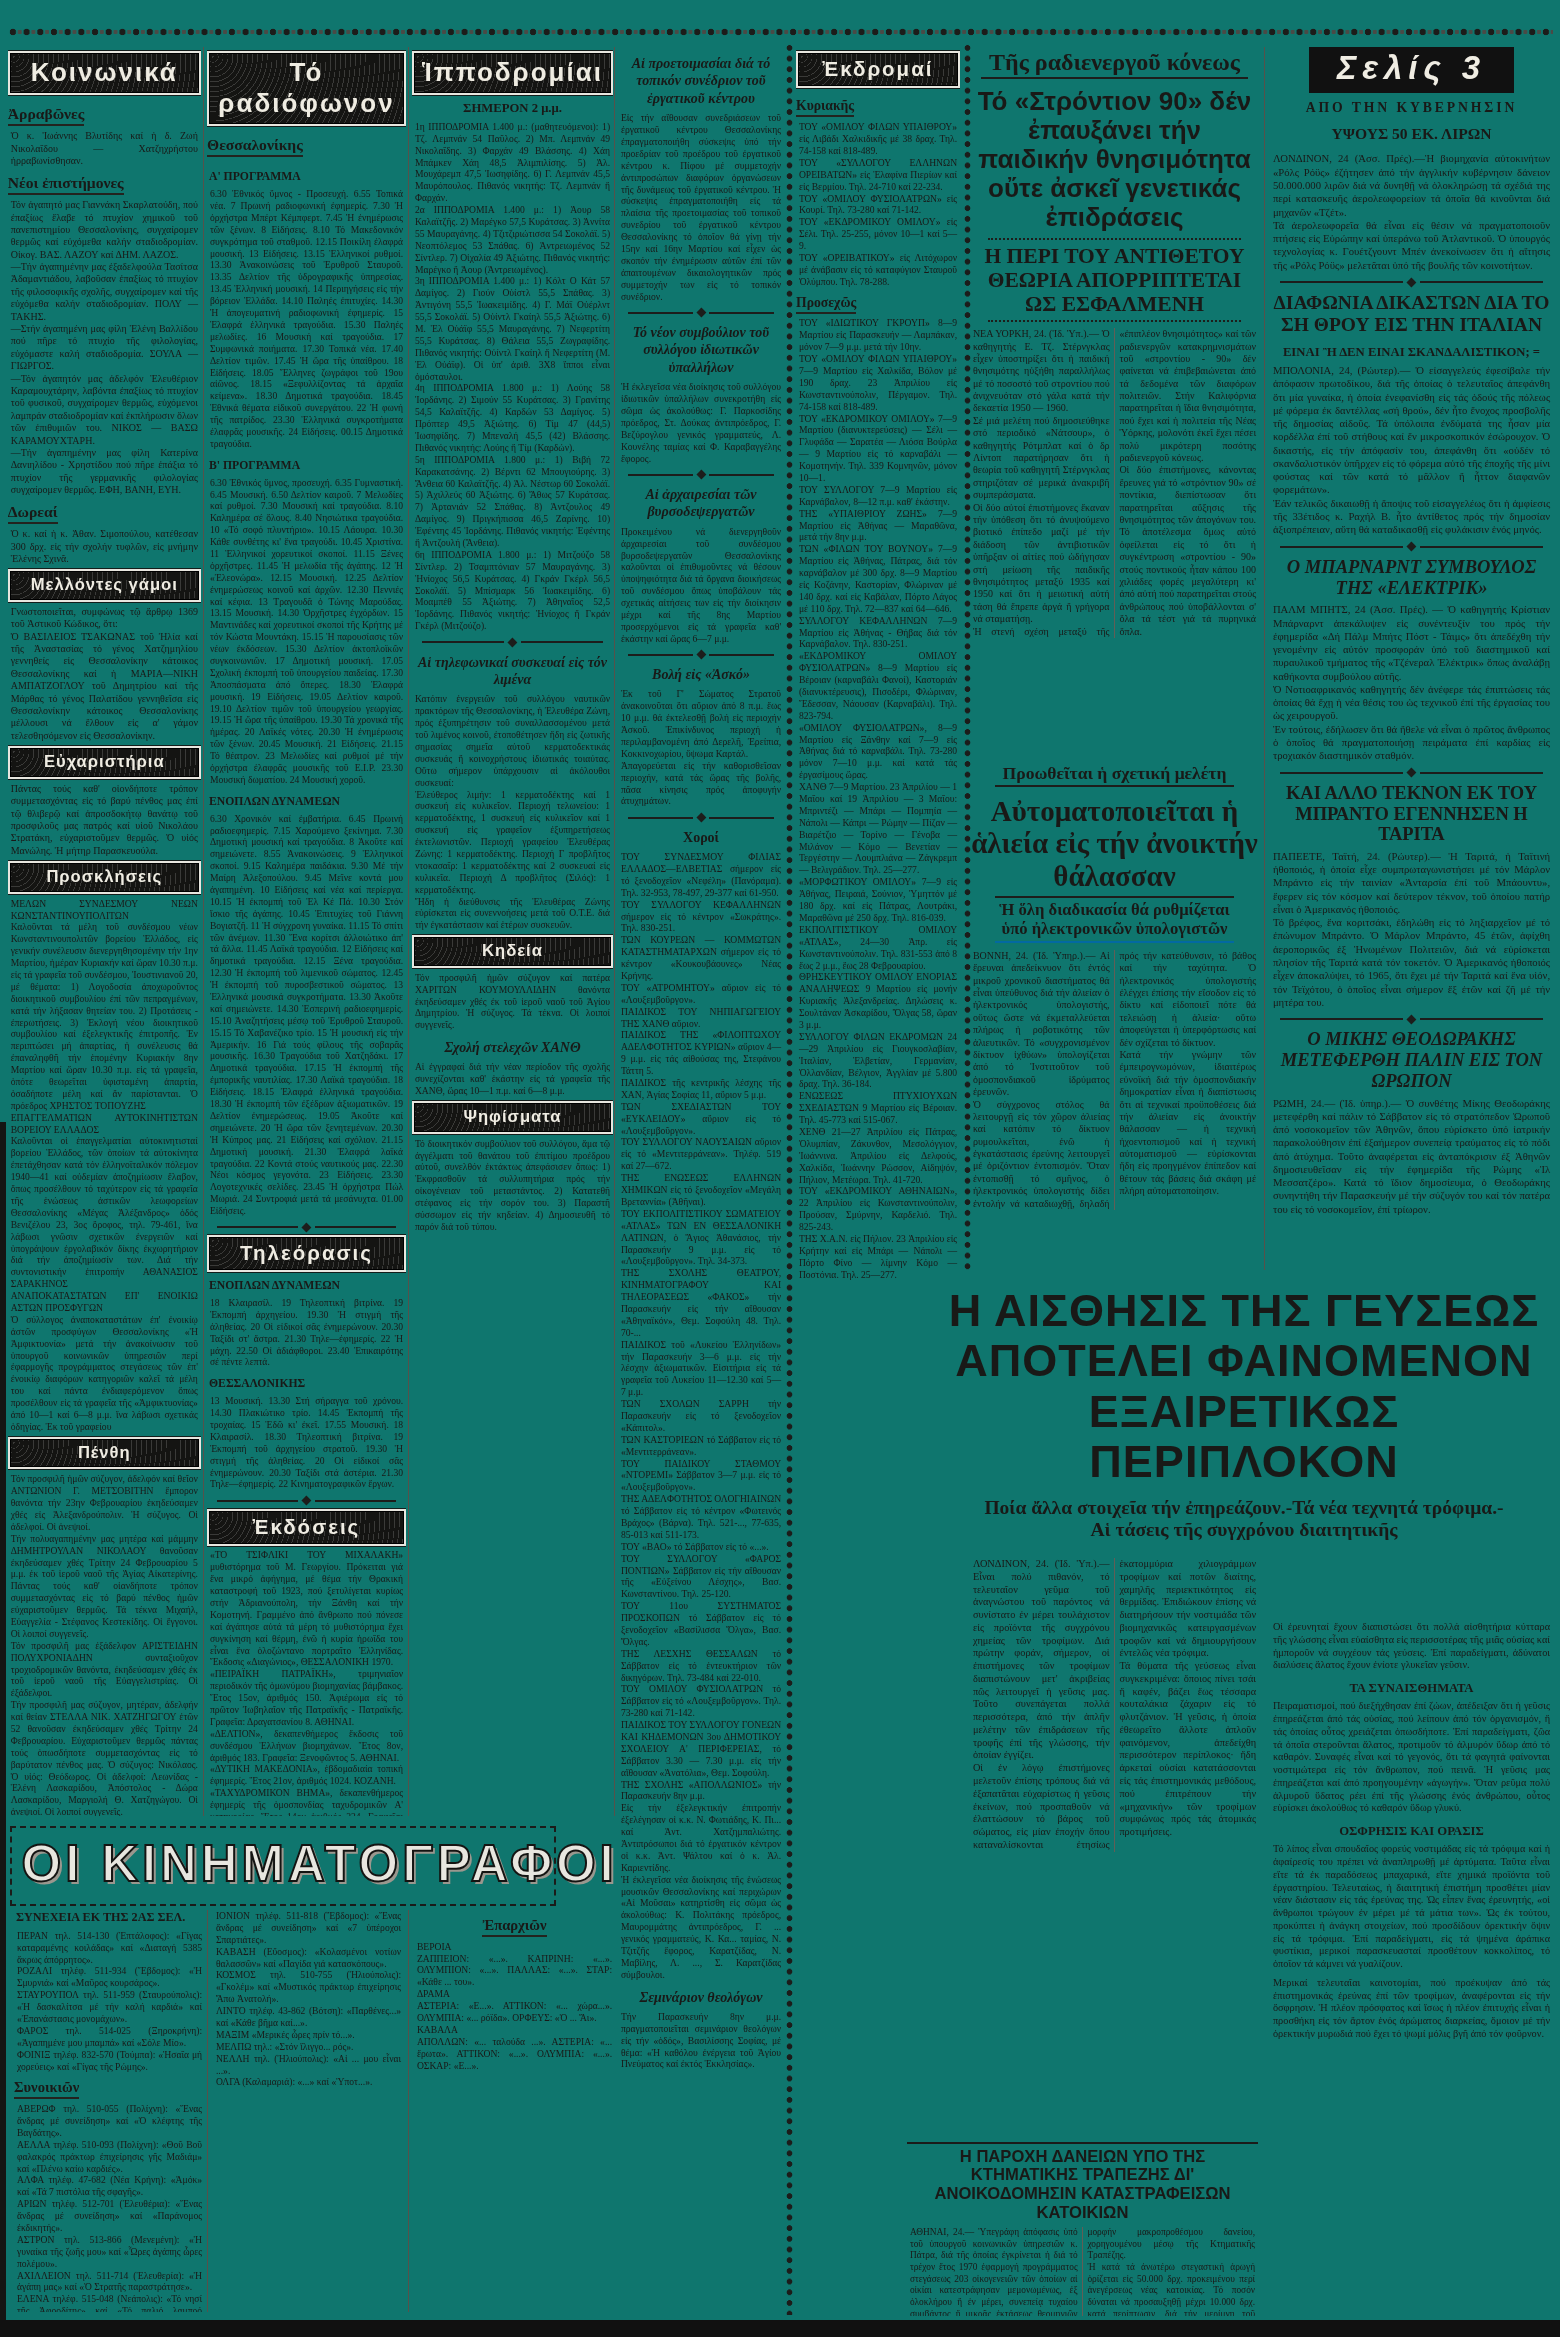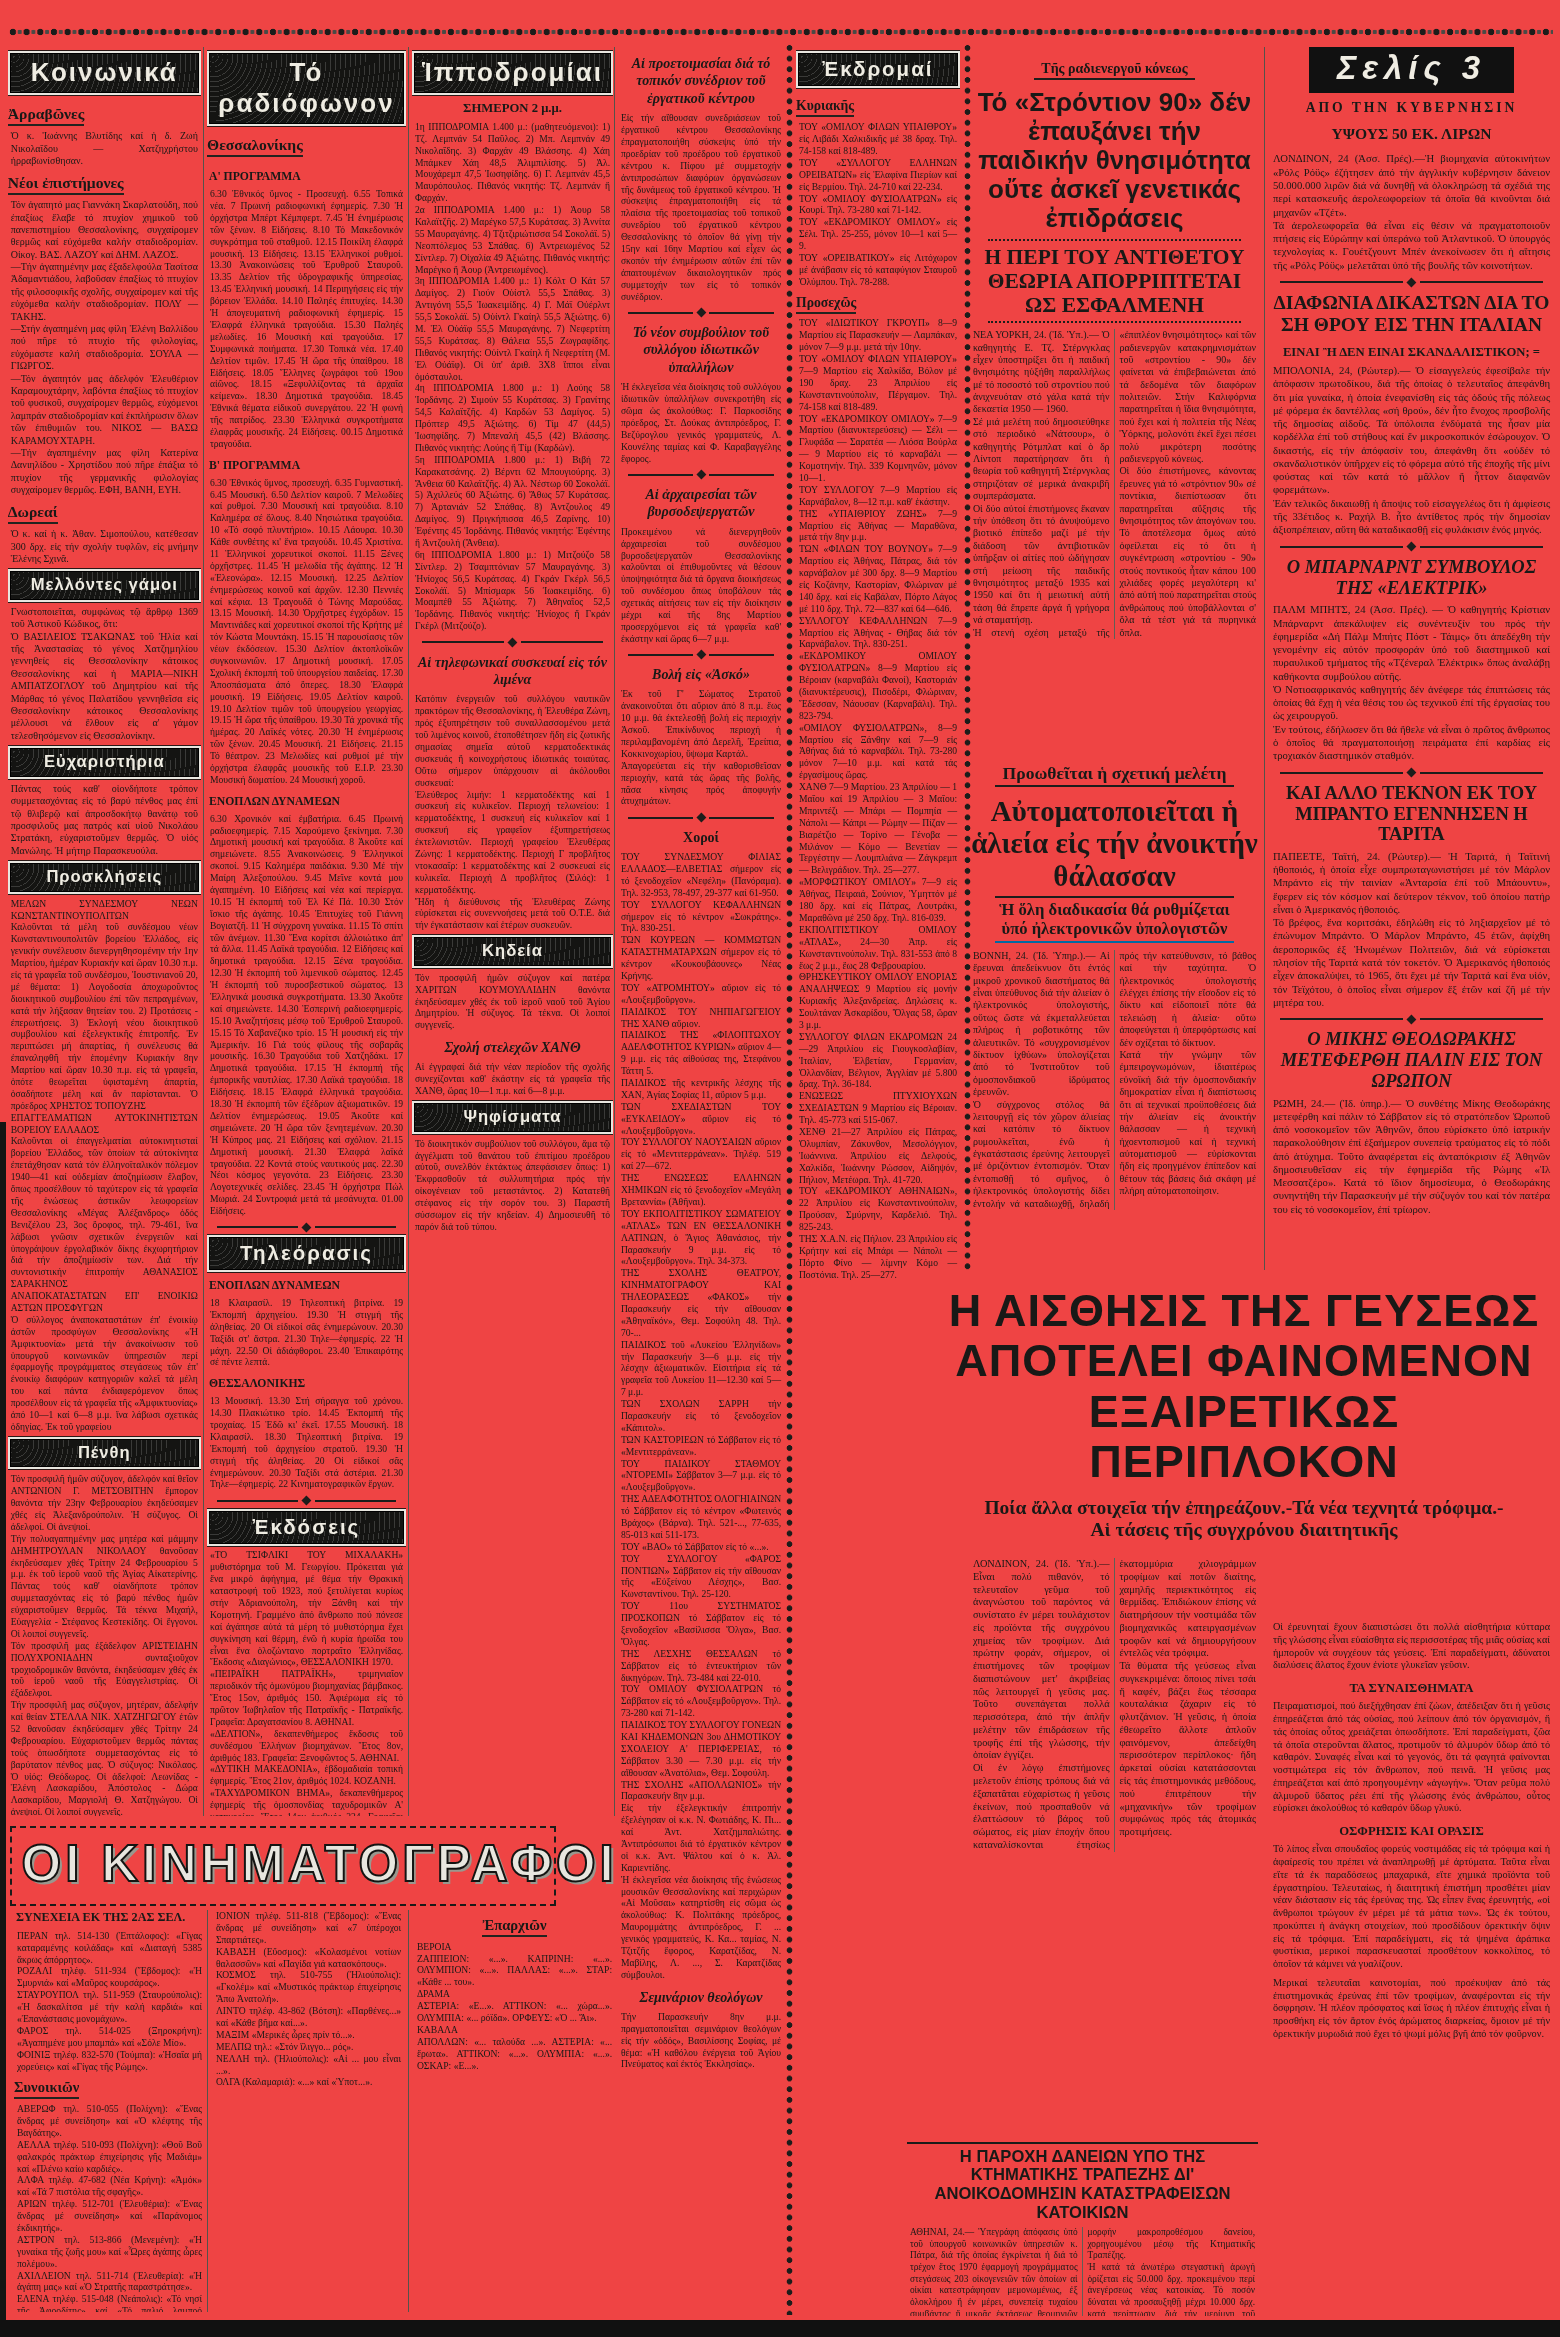--- a/index.html
+++ b/index.html
@@ -1,16 +1,16 @@
 <!DOCTYPE html>
 <html><head>
 <meta charset="utf-8">
 <style>
   html,body{margin:0;padding:0;background:#b7b5af;}
-  .page{position:relative;width:1560px;height:2338px;background:#ef4444;
+  .page{position:relative;width:1560px;height:2338px;background:#0f766e;
     font-family:"Liberation Serif",serif;color:#191917;overflow:hidden;}
   
   .chain-h{position:absolute;height:14.6px;
     background-image:radial-gradient(circle at 4.9px 6.8px,#1c1c1a 2.9px,transparent 3.5px),
                      radial-gradient(circle at 11.7px 6.8px,#4a4a46 2px,transparent 2.5px);
     background-size:13.7px 14.6px;}
   .chain-v{position:absolute;width:6.8px;
     background-image:radial-gradient(circle at 3.4px 4.9px,#1c1c1a 2.5px,transparent 3.1px);
     background-size:6.8px 10.7px;}
   .vrule{position:absolute;width:1px;background:#55524b;}
@@ -223,21 +223,21 @@
 ΕΚΠΟΛΙΤΙΣΤΙΚΟΥ ΟΜΙΛΟΥ «ΑΤΛΑΣ», 24—30 Ἀπρ. εἰς Κωνσταντινούπολιν. Τηλ. 831-553 ἀπό 8 ἕως 2 μ.μ., ἕως 28 Φεβρουαρίου.
 ΘΡΗΣΚΕΥΤΙΚΟΥ ΟΜΙΛΟΥ ΕΝΟΡΙΑΣ ΑΝΑΛΗΨΕΩΣ 9 Μαρτίου εἰς μονήν Κυριακῆς Ἀλεξανδρείας. Δηλώσεις κ. Σουλτάναν Ἀσκαρίδου, Ὄλγας 58, ὥραν 3 μ.μ.
 ΣΥΛΛΟΓΟΥ ΦΙΛΩΝ ΕΚΔΡΟΜΩΝ 24—29 Ἀπριλίου εἰς Γιουγκοσλαβίαν, Ἰταλίαν, Ἑλβετίαν, Γερμανίαν, Ὁλλανδίαν, Βέλγιον, Ἀγγλίαν μέ 5.800 δραχ. Τηλ. 36-184.
 ΕΝΩΣΕΩΣ ΠΤΥΧΙΟΥΧΩΝ ΣΧΕΔΙΑΣΤΩΝ 9 Μαρτίου εἰς Βέροιαν. Τηλ. 45-773 καί 515-067.
 ΧΕΝΘ 21—27 Ἀπριλίου εἰς Πάτρας, Ὀλυμπίαν, Ζάκυνθον, Μεσολόγγιον, Ἰωάννινα. Ἀπριλίου εἰς Δελφούς, Χαλκίδα, Ἰωάννην Ρώσσον, Αἰδηψόν, Πήλιον, Μετέωρα. Τηλ. 41-720.
 ΤΟΥ «ΕΚΔΡΟΜΙΚΟΥ ΑΘΗΝΑΙΩΝ», 22 Ἀπριλίου εἰς Κωνσταντινούπολιν, Προύσαν, Σμύρνην, Καρδελιό. Τηλ. 825-243.
 ΤΗΣ Χ.Α.Ν. εἰς Πήλιον. 23 Ἀπριλίου εἰς Κρήτην καί εἰς Μπάρι — Νάπολι — Πόρτο Φίνο — λίμνην Κόμο — Ποστόνια. Τηλ. 25—277.</div>
   </div>
 
   <div class="col" style="left:970px;width:289px;height:712px;">
-    <div class="kicker" style="font-size:14px;margin-top:14px;"><span class="uline">Τῆς ραδιενεργοῦ κόνεως</span></div>
+    <div class="kicker" style="font-size:24px;margin-top:2px;"><span class="uline">Τῆς ραδιενεργοῦ κόνεως</span></div>
     <div class="h-serif" style="font-size:26px;margin:7.8px 0 5.9px;">Τό «Στρόντιον 90» δέν ἐπαυξάνει
 τήν παιδικήν θνησιμότητα
 οὔτε ἀσκεῖ γενετικάς ἐπιδράσεις</div>
     <div class="dotrule"></div>
     <div class="h-serif" style="font-family:'Liberation Serif',serif;font-size:21.5px;font-weight:700;">Η ΠΕΡΙ ΤΟΥ ΑΝΤΙΘΕΤΟΥ ΘΕΩΡΙΑ
 ΑΠΟΡΡΙΠΤΕΤΑΙ ΩΣ ΕΣΦΑΛΜΕΝΗ</div>
     <div class="dotrule"></div>
     <div class="txt cols2" style="margin-top:5.9px;">ΝΕΑ ΥΟΡΚΗ, 24. (Ἰδ. Ὑπ.).— Ὁ καθηγητής Ε. Τζ. Στέρνγκλας εἶχεν ὑποστηρίξει ὅτι ἡ παιδική θνησιμότης ηὐξήθη παραλλήλως μέ τό ποσοστό τοῦ στροντίου πού ἀνιχνευόταν στό γάλα κατά τήν δεκαετία 1950 — 1960.
 Σέ μιά μελέτη πού δημοσιεύθηκε στό περιοδικό «Νάτσουρ», ὁ καθηγητής Ρότμπλατ καί ὁ δρ Λίντοπ παρατήρησαν ὅτι ἡ θεωρία τοῦ καθηγητῆ Στέρνγκλας στηριζόταν σέ μερικά ἀνακριβῆ συμπεράσματα.
 Οἱ δύο αὐτοί ἐπιστήμονες ἔκαναν τήν ὑπόθεση ὅτι τό ἀνυψούμενο βιοτικό ἐπίπεδο μαζί μέ τήν διάδοση τῶν ἀντιβιοτικῶν ὑπῆρξαν οἱ αἰτίες πού ὡδήγησαν στή μείωση τῆς παιδικῆς θνησιμότητος μεταξύ 1935 καί 1950 καί ὅτι ἡ μειωτική αὐτή τάση θά ἔπρεπε ἀργά ἤ γρήγορα νά σταματήσῃ.

